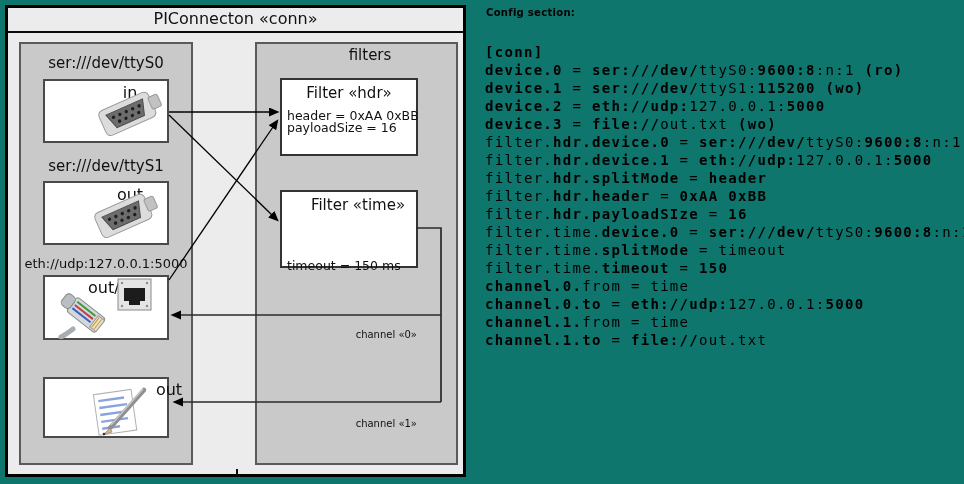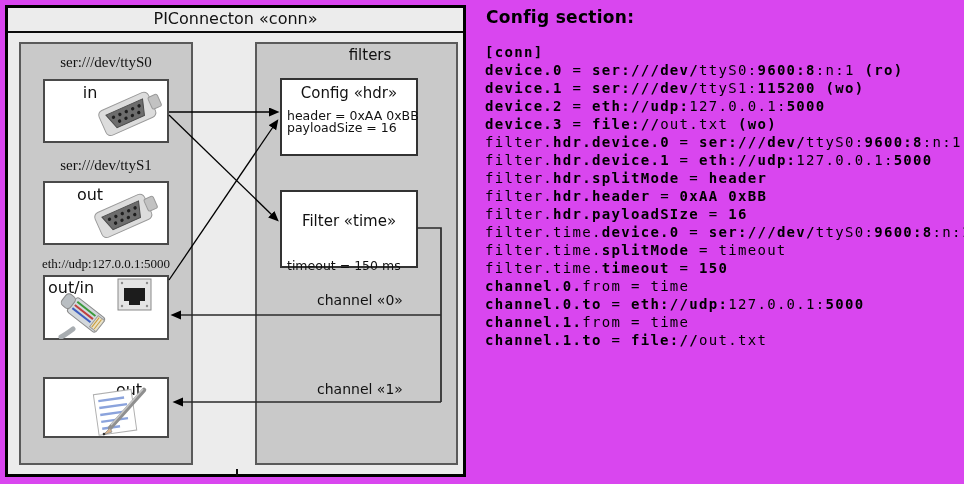--- a/index.html
+++ b/index.html
@@ -1,48 +1,48 @@
 <!DOCTYPE html>
 <html><head>
 <meta charset="utf-8">
 <style>
   html,body{margin:0;padding:0;background:#fff;}
-  .stage{position:relative;width:964px;height:484px;background:#d946ef;
+  .stage{position:relative;width:964px;height:484px;background:#0f766e;
          font-family:"DejaVu Sans",sans-serif;color:#111;overflow:hidden;}
   .abs{position:absolute;}
 
   
   .outer{left:5px;top:5px;width:461px;height:472px;background:#ececec;
          border:3px solid #000;box-sizing:border-box;}
   .title{left:5px;top:9px;width:461px;text-align:center;font-size:16px;color:#111;}
   .title-sep{left:8px;top:31px;width:455px;height:2px;background:#0b0b0b;}
 
   .panel{background:#c9c9c9;border:2px solid #5a5a5a;box-sizing:border-box;}
   .devices-panel{left:19px;top:42px;width:174px;height:423px;}
   .filters-panel{left:255px;top:42px;width:203px;height:423px;}
   .panel-label{font-size:15px;text-align:center;color:#111;}
 
-  .dev-label{width:174px;left:19px;text-align:center;font-size:15px;color:#111;font-family:Liberation Serif, serif;}
+  .dev-label{width:174px;left:19px;text-align:center;font-size:15px;color:#111;}
   .dev-label.small{font-size:13px;}
   .wbox{left:43px;width:126px;background:#fff;border:2px solid #4a4a4a;box-sizing:border-box;z-index:1;}
-  .dir{font-size:16px;color:#111;z-index:2;}
+  .dir{font-size:16px;color:#111;z-index:2;margin-left:40px;}
 
   .fbox{left:280px;width:138px;height:78px;background:#fff;border:2px solid #333;
         box-sizing:border-box;z-index:1;}
   .ftitle{left:280px;width:138px;text-align:center;font-size:15px;z-index:2;}
   .fattr{left:287px;font-size:12.5px;line-height:15.5px;z-index:2;}
 
-  .chlabel{left:317px;width:100px;text-align:left;font-size:14px;z-index:2;}
+  .chlabel{left:317px;width:100px;text-align:right;font-size:10px;z-index:2;margin-top:37px;}
 
   .notch{left:236px;top:469px;width:2px;height:7px;background:#0b0b0b;}
 
   .wires{left:0;top:0;width:964px;height:484px;z-index:5;pointer-events:none;}
 
   
-  .cfg-head{left:486px;top:7px;font-size:17px;font-weight:bold;color:#000;
+  .cfg-head{left:486px;top:7px;font-size:10px;font-weight:bold;color:#000;
             font-family:"DejaVu Sans",sans-serif;letter-spacing:0.3px;}
   .cfg{left:485px;top:43px;font-family:"DejaVu Sans Mono",monospace;font-size:14px;
        line-height:18px;color:#000;letter-spacing:1.3px;white-space:pre;}
   .cfg .b{font-weight:bold;}
 </style>
 </head>
 <body>
 
 <div class="stage">
 
@@ -130,26 +130,26 @@
     <line x1="56" y1="4" x2="22" y2="42" stroke="#8f8f8f" stroke-width="4.5" stroke-linecap="round"></line>
     <line x1="55" y1="3" x2="23" y2="39" stroke="#c8c8c8" stroke-width="1.5"></line>
     <path d="M22 42 L15 49 L24 46 Z" fill="#d9b38c" stroke="#8f8f8f" stroke-width="0.8"></path>
     <circle cx="16" cy="48" r="1.3" fill="#333"></circle>
   </svg>
 
   <div class="abs panel filters-panel"></div>
   <div class="abs panel-label" style="left:255px;top:46px;width:230px;">filters</div>
 
   <div class="abs fbox" style="top:78px;"></div>
-  <div class="abs ftitle" style="top:84px;">Config «hdr»</div>
+  <div class="abs ftitle" style="top:84px;">Filter «hdr»</div>
   <div class="abs fattr" style="top:108px;">header = 0xAA 0xBB</div>
   <div class="abs fattr" style="top:120px;">payloadSize = 16</div>
 
   <div class="abs fbox" style="top:190px;"></div>
-  <div class="abs ftitle" style="top:212px;">Filter «time»</div>
+  <div class="abs ftitle" style="top:196px;padding-left:9px;">Filter «time»</div>
   <div class="abs fattr" style="top:226px;margin-top:32px;">timeout = 150 ms</div>
 
   <div class="abs chlabel" style="top:292px;">channel «0»</div>
   <div class="abs chlabel" style="top:381px;">channel «1»</div>
 
   <svg class="abs wires" viewBox="0 0 964 484">
     <defs>
       <marker id="ah" markerWidth="12" markerHeight="10" refX="1" refY="4.5" orient="auto" markerUnits="userSpaceOnUse">
         <path d="M0,0 L10.5,4.5 L0,9 Z" fill="#000"></path>
       </marker>

